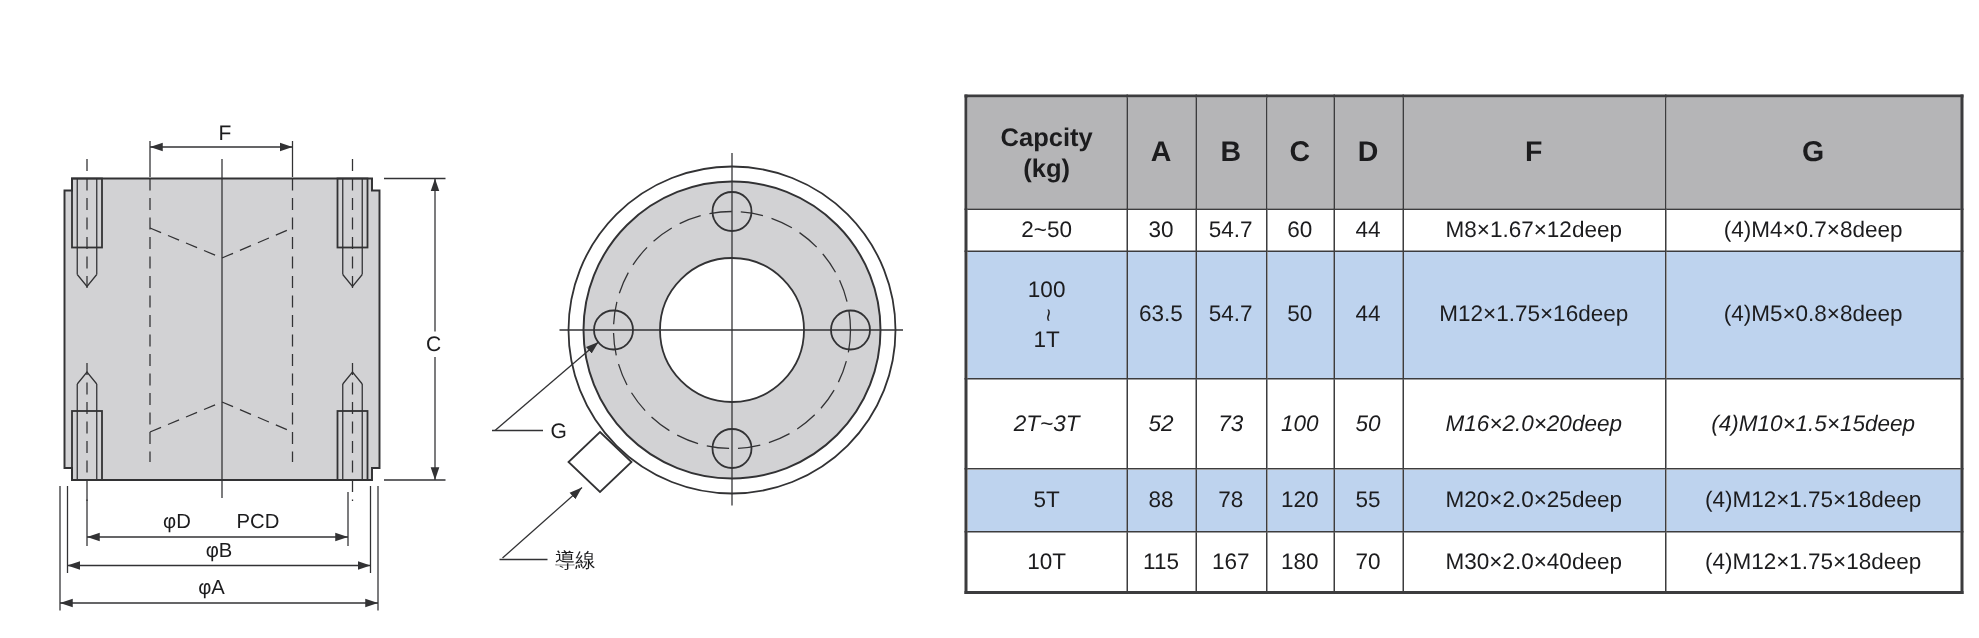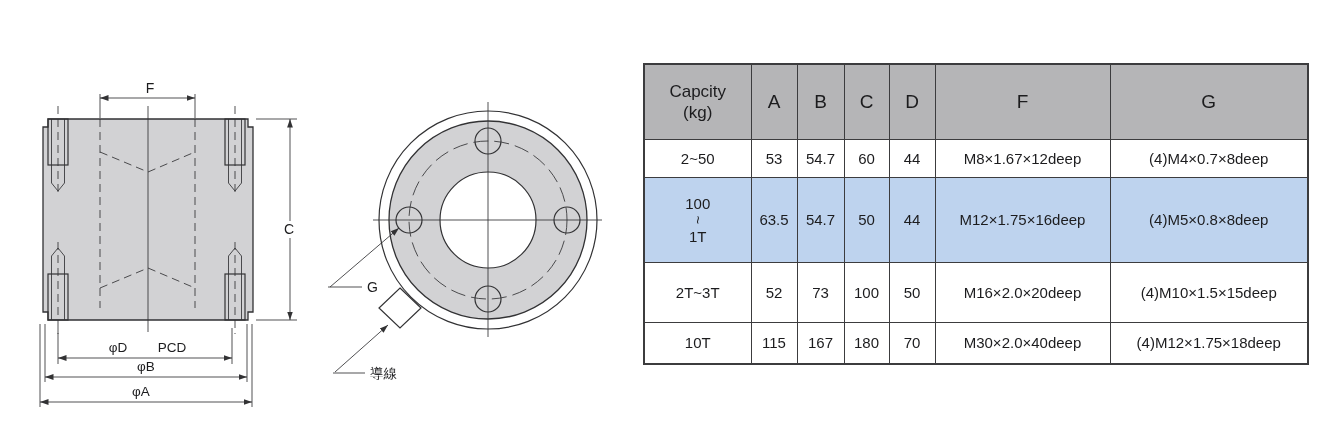--- a/index.html
+++ b/index.html
@@ -24,28 +24,28 @@
   table.spec {
     position:absolute; left:643px; top:63px;
     border-collapse:collapse; table-layout:fixed; width:664px;
     border:2px solid #3c3c3e; color:#1c1c1e;
   }
   table.spec th, table.spec td {
     border:1px solid #3c3c3e; text-align:center; vertical-align:middle;
     padding:0; overflow:hidden;
   }
   table.spec thead tr { height:75px; }
-  table.spec thead th { background:#b5b5b7; font-weight:normal; font-size:19px;margin-top:44px; }
+  table.spec thead th { background:#b5b5b7; font-weight:bold; font-size:19px;margin-top:44px; }
   table.spec thead th.cap-hd { font-size:17px; }
   table.spec thead th.cap-hd div { line-height:21px; }
   table.spec tbody td { font-size:15px; background:#ffffff; }
   table.spec tbody tr.alt td { background:#bed3ee; }
-  table.spec tbody tr:nth-child(1) { height:38px; }
+  table.spec tbody tr:nth-child(1) { height:28px; }
   table.spec tbody tr:nth-child(2) { height:85px; }
-  table.spec tbody tr:nth-child(3) { height:60px; }
+  table.spec tbody tr:nth-child(3) { height:60px;font-style:italic; }
   table.spec tbody tr:nth-child(4) { height:42px; }
   table.spec tbody tr:nth-child(5) { height:41px;padding-left:31px; }
   .capcell span { display:block; line-height:19px; }
   .capcell span.wave { height:14px; line-height:13px; transform:rotate(90deg); }
 </style>
 </head>
 <body>
 
 <div class="canvas">
 
@@ -190,21 +190,21 @@
         <th>D</th>
         <th>F</th>
         <th>G</th>
       </tr>
     </thead>
     <tbody>
       <tr>
         <td class="capcell">
             <span>2~50</span>
           </td>
-        <td>53</td>
+        <td>30</td>
         <td>54.7</td>
         <td>60</td>
         <td>44</td>
         <td>M8×1.67×12deep</td>
         <td>(4)M4×0.7×8deep</td>
       </tr>
       <tr class="alt">
         <td class="capcell">
           <span>100</span>
           <span class="wave">~</span>
@@ -221,20 +221,31 @@
         <td class="capcell">
             <span>2T~3T</span>
           </td>
         <td>52</td>
         <td>73</td>
         <td>100</td>
         <td>50</td>
         <td>M16×2.0×20deep</td>
         <td>(4)M10×1.5×15deep</td>
       </tr>
+      <tr class="alt">
+        <td class="capcell">
+            <span>5T</span>
+          </td>
+        <td>88</td>
+        <td>78</td>
+        <td>120</td>
+        <td>55</td>
+        <td>M20×2.0×25deep</td>
+        <td>(4)M12×1.75×18deep</td>
+      </tr>
       <tr>
         <td class="capcell">
             <span>10T</span>
           </td>
         <td>115</td>
         <td>167</td>
         <td>180</td>
         <td>70</td>
         <td>M30×2.0×40deep</td>
         <td>(4)M12×1.75×18deep</td>

